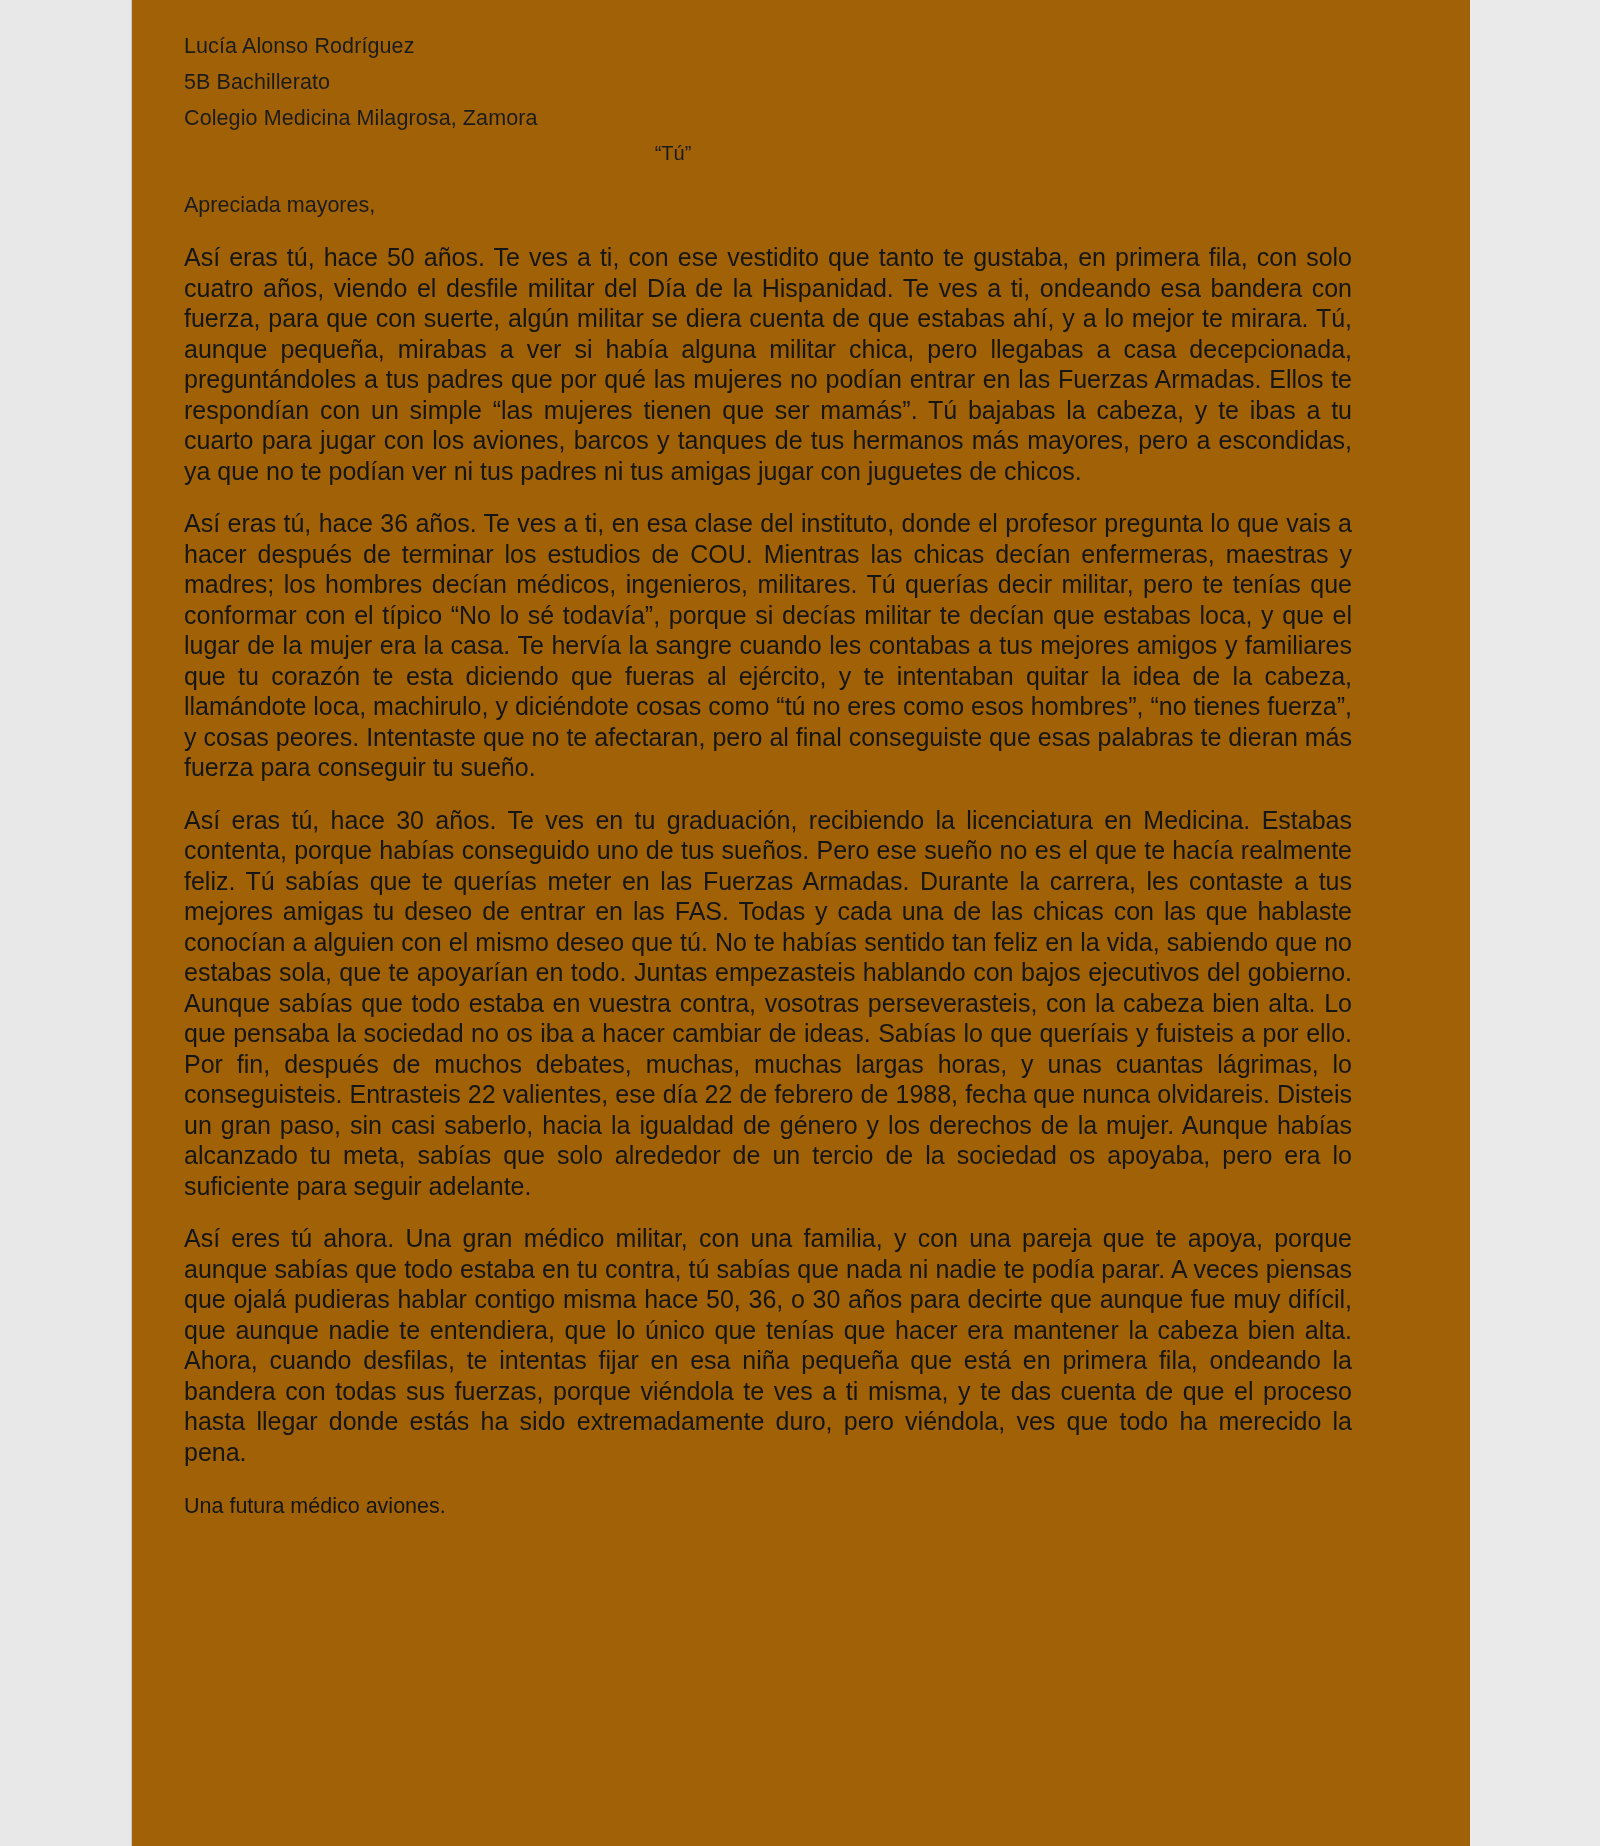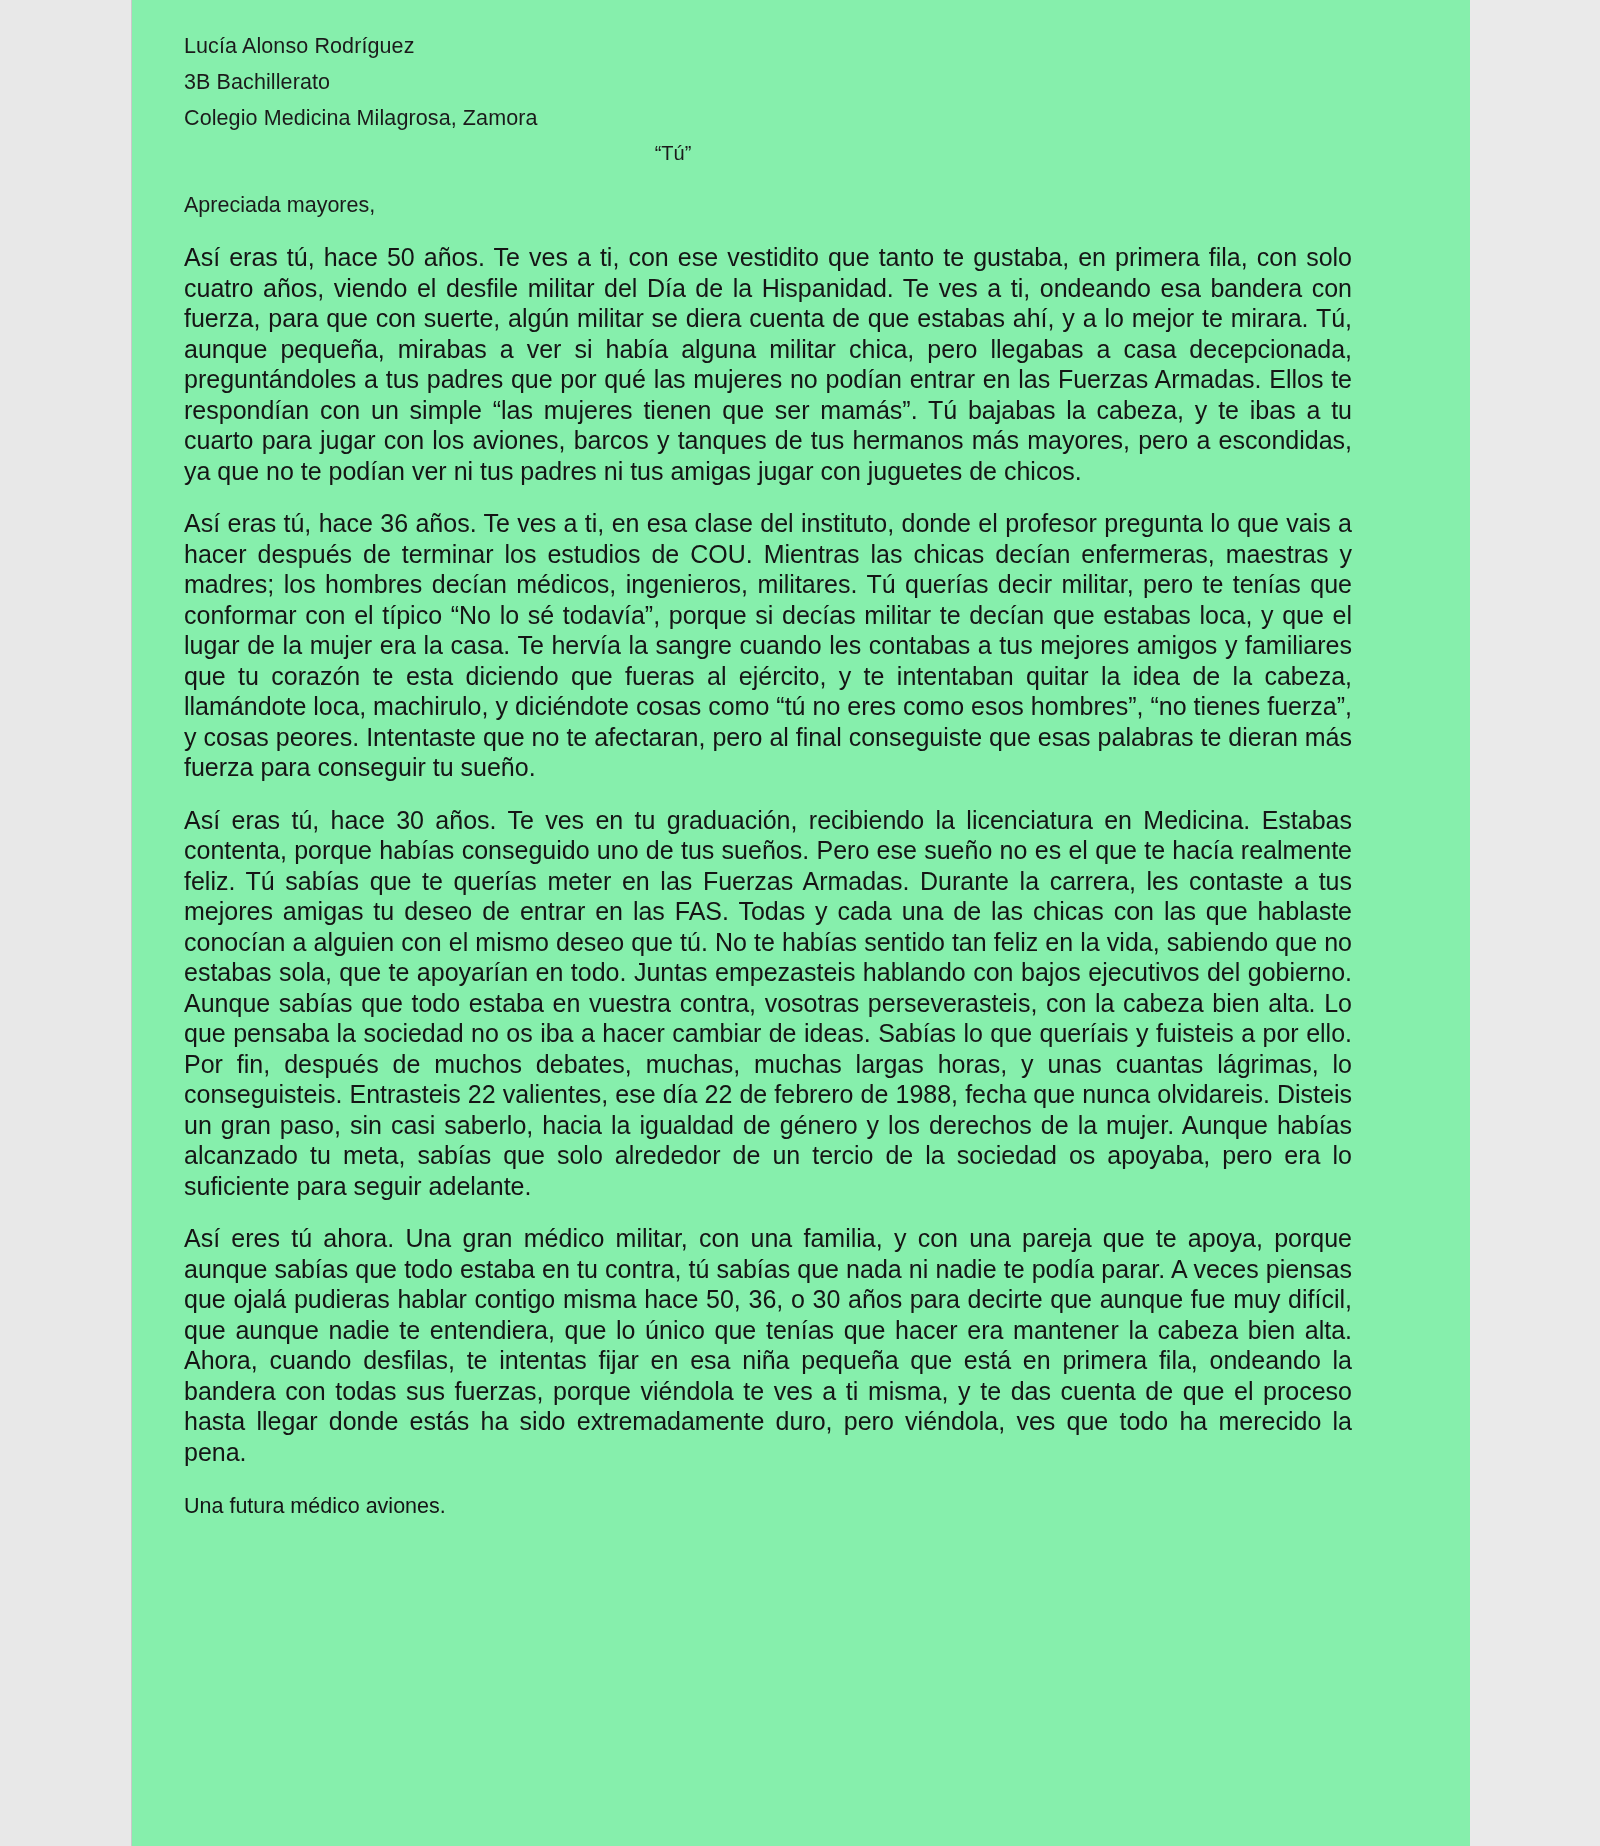--- a/index.html
+++ b/index.html
@@ -58,21 +58,21 @@
     width: 1px; height: 1846px;
     background: #dcdcdc;
   }
 
   .sheet {
     position: absolute;
     left: 132px;
     top: 0;
     width: 1338px;
     height: 1846px;
-    background: #86efac;
+    background: #a16207;
   }
 
   .content {
     position: absolute;
     left: 52px;
     top: 28px;
     width: 1168px;
   }
 
   .head-line {
@@ -122,21 +122,21 @@
   <div class="gutter-left"></div>
   <div class="gutter-right"></div>
   <div class="rule-left"></div>
   <div class="rule-left2"></div>
   <div class="rule-right"></div>
 
   <div class="sheet">
     <div class="content">
 
       <div class="head-line">Lucía Alonso Rodríguez</div>
-      <div class="head-line">3B Bachillerato</div>
+      <div class="head-line">5B Bachillerato</div>
       <div class="head-line">Colegio Medicina Milagrosa, Zamora</div>
 
       <div class="doc-title">“Tú”</div>
 
       <div class="salutation">Apreciada mayores,</div>
 
       <p class="body-par">Así eras tú, hace 50 años. Te ves a ti, con ese vestidito que tanto te gustaba, en primera fila, con solo cuatro años, viendo el desfile militar del Día de la Hispanidad. Te ves a ti, ondeando esa bandera con fuerza, para que con suerte, algún militar se diera cuenta de que estabas ahí, y a lo mejor te mirara. Tú, aunque pequeña, mirabas a ver si había alguna militar chica, pero llegabas a casa decepcionada, preguntándoles a tus padres que por qué las mujeres no podían entrar en las Fuerzas Armadas. Ellos te respondían con un simple “las mujeres tienen que ser mamás”. Tú bajabas la cabeza, y te ibas a tu cuarto para jugar con los aviones, barcos y tanques de tus hermanos más mayores, pero a escondidas, ya que no te podían ver ni tus padres ni tus amigas jugar con juguetes de chicos.</p>
       <p class="body-par">Así eras tú, hace 36 años. Te ves a ti, en esa clase del instituto, donde el profesor pregunta lo que vais a hacer después de terminar los estudios de COU. Mientras las chicas decían enfermeras, maestras y madres; los hombres decían médicos, ingenieros, militares. Tú querías decir militar, pero te tenías que conformar con el típico “No lo sé todavía”, porque si decías militar te decían que estabas loca, y que el lugar de la mujer era la casa. Te hervía la sangre cuando les contabas a tus mejores amigos y familiares que tu corazón te esta diciendo que fueras al ejército, y te intentaban quitar la idea de la cabeza, llamándote loca, machirulo, y diciéndote cosas como “tú no eres como esos hombres”, “no tienes fuerza”, y cosas peores. Intentaste que no te afectaran, pero al final conseguiste que esas palabras te dieran más fuerza para conseguir tu sueño.</p>
       <p class="body-par">Así eras tú, hace 30 años. Te ves en tu graduación, recibiendo la licenciatura en Medicina. Estabas contenta, porque habías conseguido uno de tus sueños. Pero ese sueño no es el que te hacía realmente feliz. Tú sabías que te querías meter en las Fuerzas Armadas. Durante la carrera, les contaste a tus mejores amigas tu deseo de entrar en las FAS. Todas y cada una de las chicas con las que hablaste conocían a alguien con el mismo deseo que tú. No te habías sentido tan feliz en la vida, sabiendo que no estabas sola, que te apoyarían en todo. Juntas empezasteis hablando con bajos ejecutivos del gobierno. Aunque sabías que todo estaba en vuestra contra, vosotras perseverasteis, con la cabeza bien alta. Lo que pensaba la sociedad no os iba a hacer cambiar de ideas. Sabías lo que queríais y fuisteis a por ello. Por fin, después de muchos debates, muchas, muchas largas horas, y unas cuantas lágrimas, lo conseguisteis. Entrasteis 22 valientes, ese día 22 de febrero de 1988, fecha que nunca olvidareis. Disteis un gran paso, sin casi saberlo, hacia la igualdad de género y los derechos de la mujer. Aunque habías alcanzado tu meta, sabías que solo alrededor de un tercio de la sociedad os apoyaba, pero era lo suficiente para seguir adelante.</p>
       <p class="body-par">Así eres tú ahora. Una gran médico militar, con una familia, y con una pareja que te apoya, porque aunque sabías que todo estaba en tu contra, tú sabías que nada ni nadie te podía parar. A veces piensas que ojalá pudieras hablar contigo misma hace 50, 36, o 30 años para decirte que aunque fue muy difícil, que aunque nadie te entendiera, que lo único que tenías que hacer era mantener la cabeza bien alta. Ahora, cuando desfilas, te intentas fijar en esa niña pequeña que está en primera fila, ondeando la bandera con todas sus fuerzas, porque viéndola te ves a ti misma, y te das cuenta de que el proceso hasta llegar donde estás ha sido extremadamente duro, pero viéndola, ves que todo ha merecido la pena.</p>

